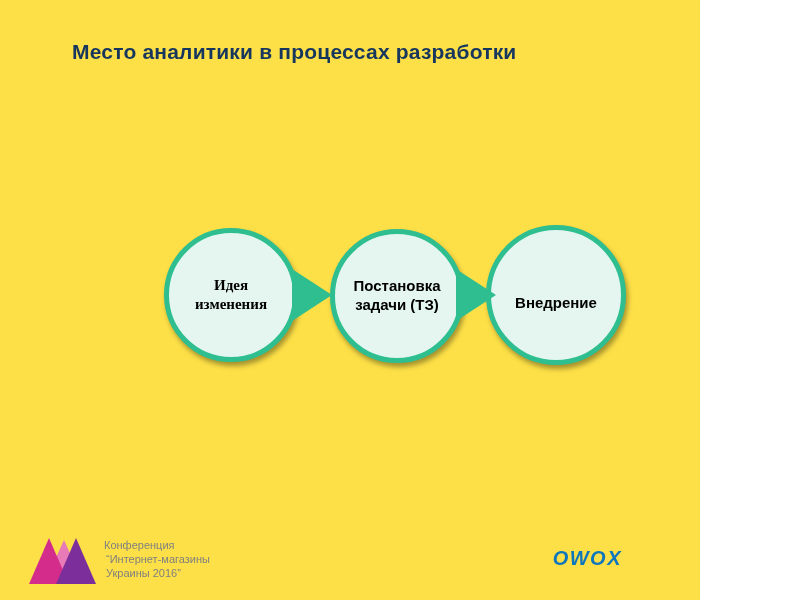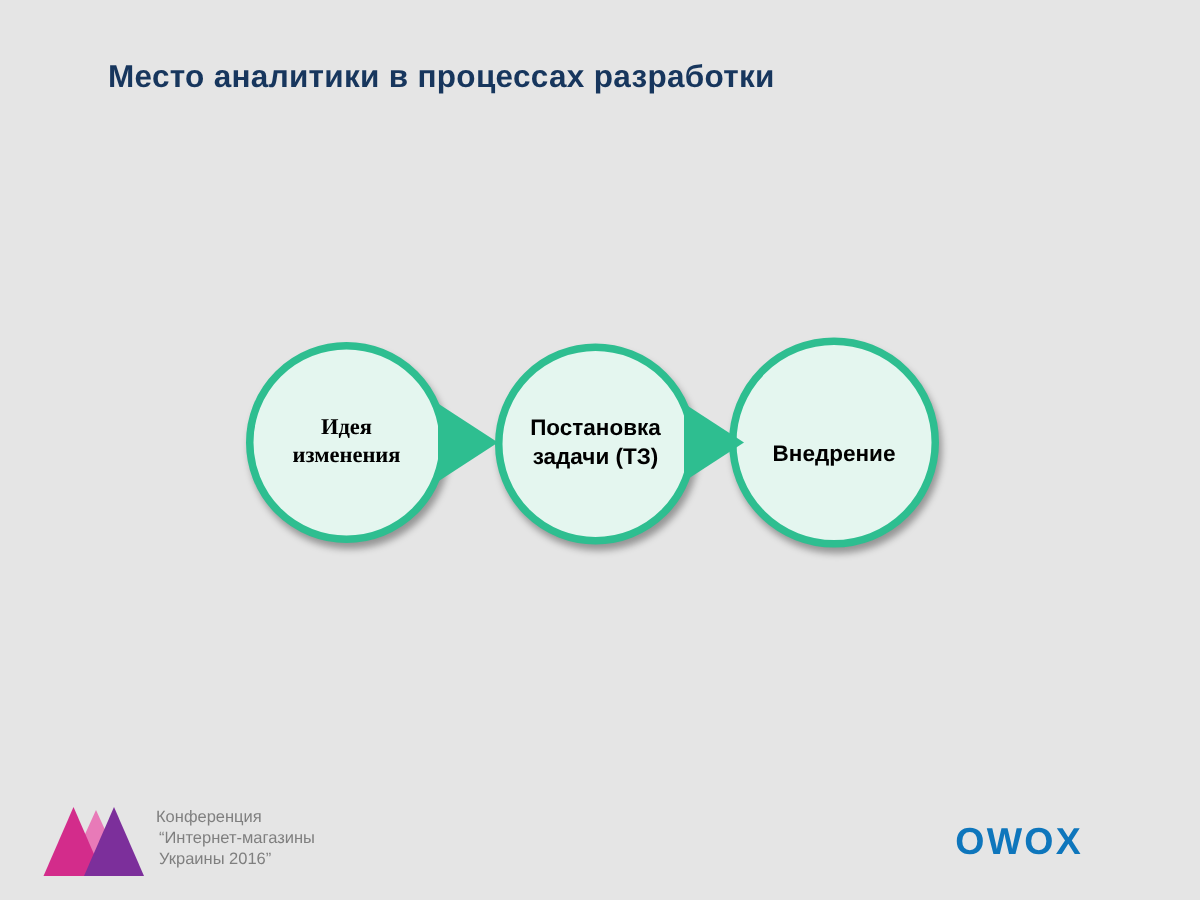--- a/index.html
+++ b/index.html
@@ -4,23 +4,23 @@
 <style>
   * { margin: 0; padding: 0; box-sizing: border-box; }
   html, body { width: 800px; height: 600px; }
   body {
     background: #ffffff;
     font-family: "Liberation Sans", sans-serif;
     overflow: hidden;
   }
   .slide {
     position: relative;
-    width: 800px;
+    width: 700px;
     height: 600px;
-    background: #e5e5e5;
+    background: #fde047;
     overflow: hidden;
   }
   .title {
     position: absolute;
     left: 72px;
     top: 40px;
     font-size: 21px;
     font-weight: bold;
     color: var(--title-blue, #17365D);
     letter-spacing: 0.2px;
@@ -74,24 +74,25 @@
     color: var(--footer-gray, #7F7F7F);
     font-size: 11px;
     font-weight: normal;
     line-height: 14px;
   }
   .conf-text .line-2, .conf-text .line-3 { margin-left: 2px; }
   .owox {
     position: absolute;
     right: 78px;
     top: 547px;
-    font-size: 25px;
+    font-size: 20px;
     font-weight: bold;
     color: var(--owox-blue, #0E76BC);
     letter-spacing: 1.5px;
+    font-style: italic;
   }
 </style>
 </head>
 <body>
 
 <div class="slide">
 
   <div class="title">Место аналитики в процессах разработки</div>
 
   <div>

